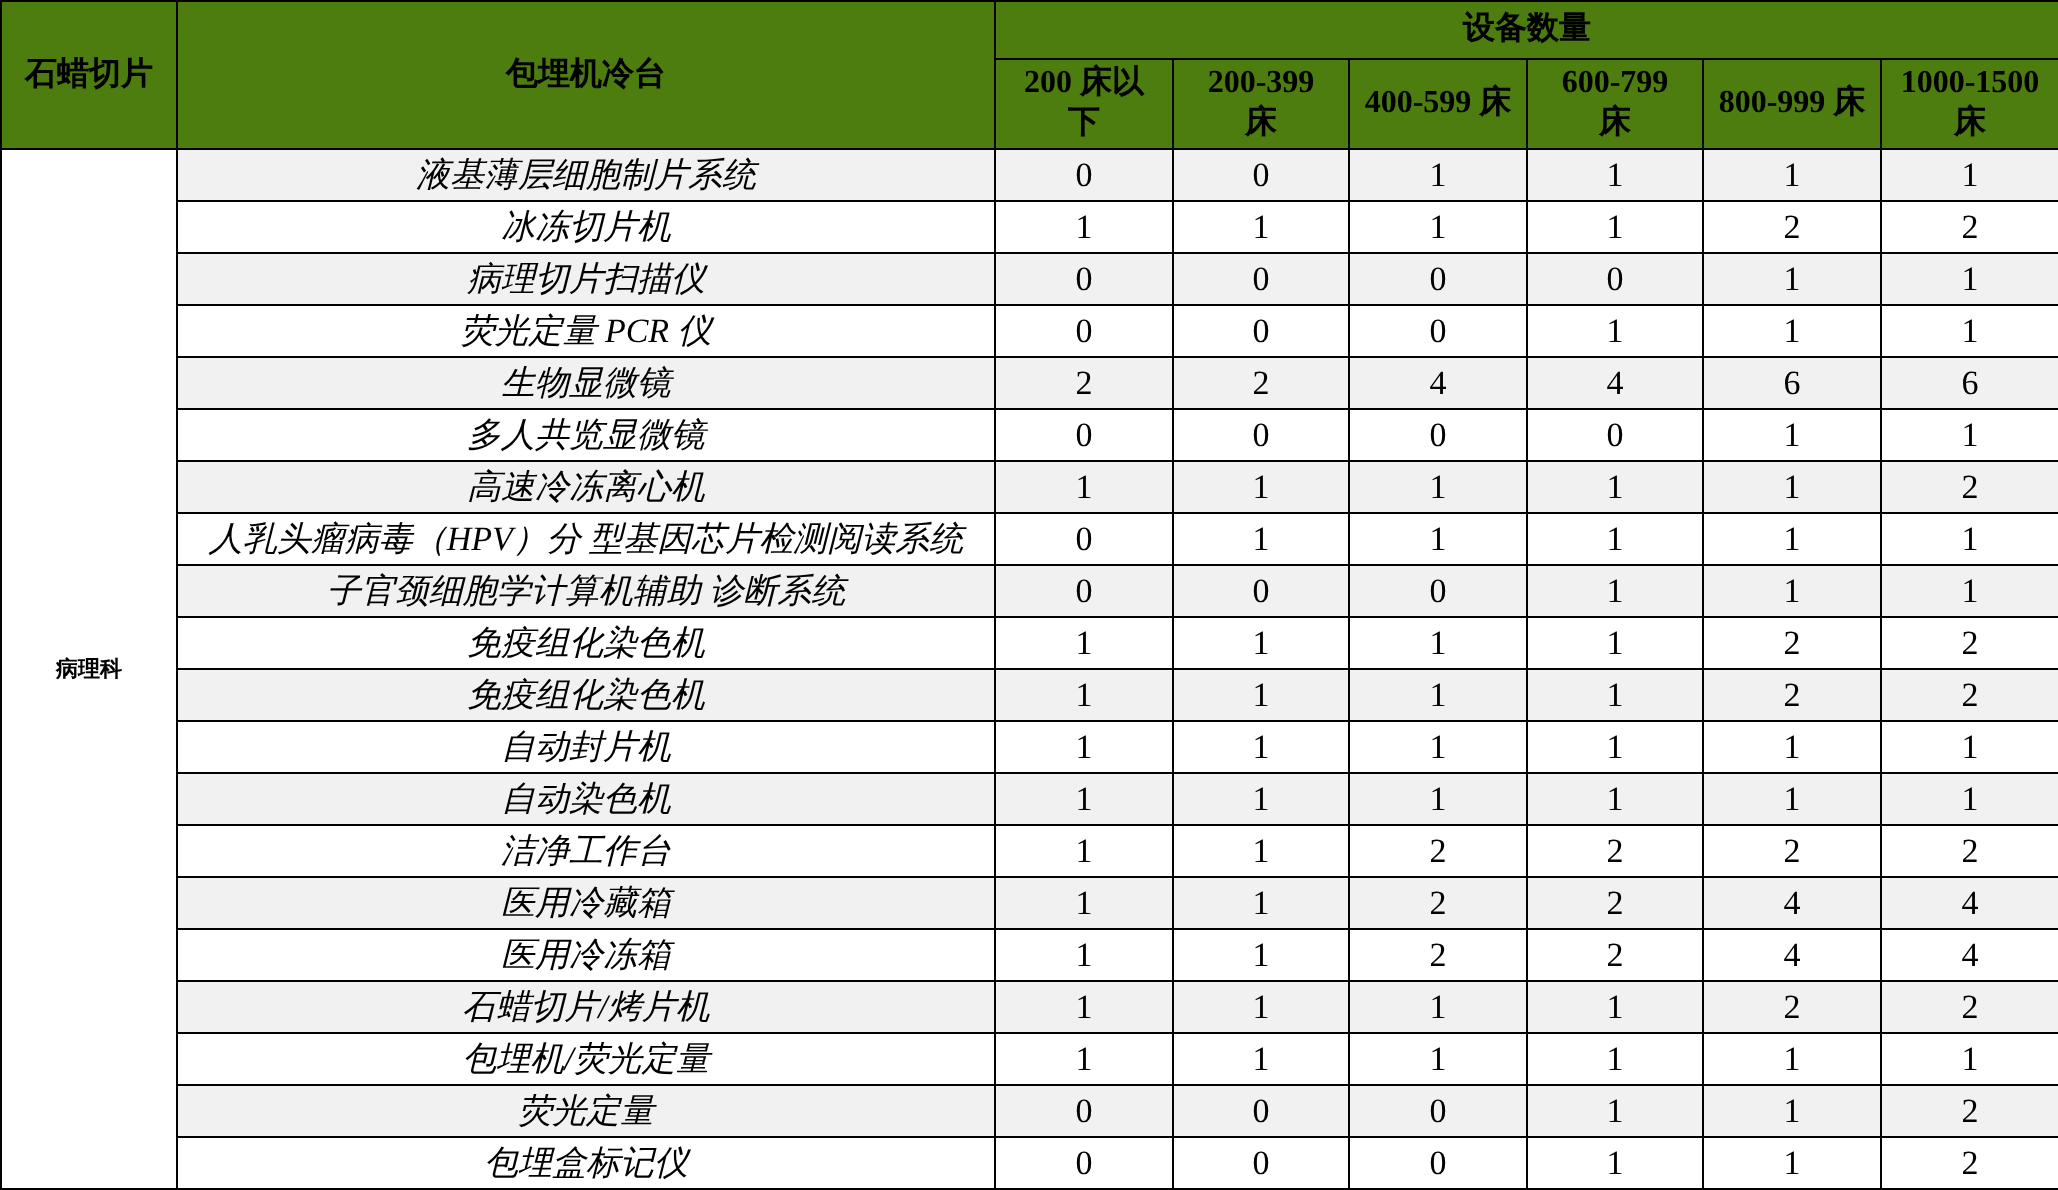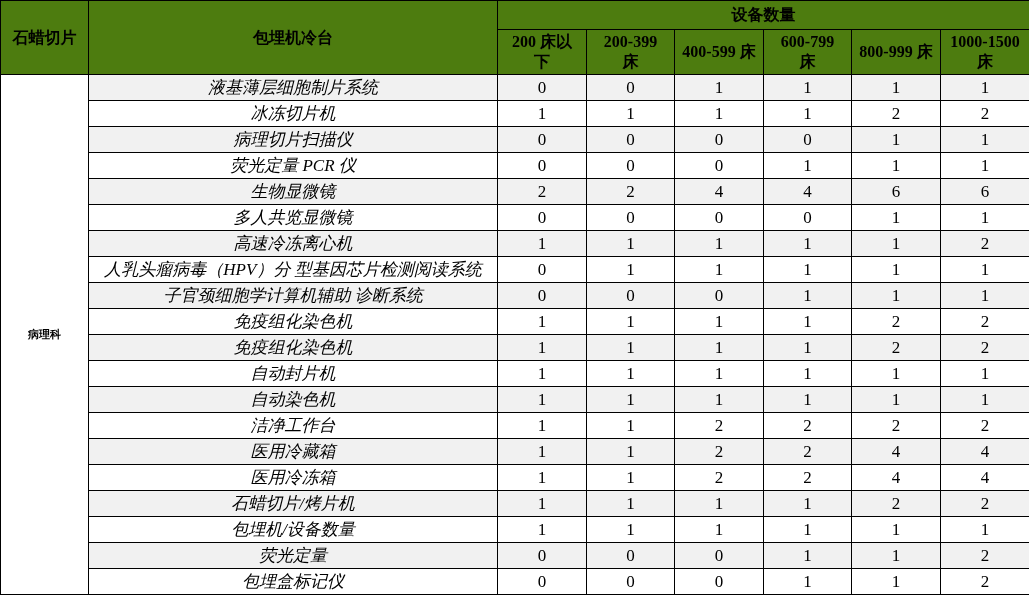--- a/index.html
+++ b/index.html
@@ -231,21 +231,21 @@
       <tr class="stripe">
         <td class="item-cell">石蜡切片/烤片机</td>
         <td class="value-cell">1</td>
         <td class="value-cell">1</td>
         <td class="value-cell">1</td>
         <td class="value-cell">1</td>
         <td class="value-cell">2</td>
         <td class="value-cell">2</td>
       </tr>
       <tr>
-        <td class="item-cell">包埋机/设备数量</td>
+        <td class="item-cell">包埋机/荧光定量</td>
         <td class="value-cell">1</td>
         <td class="value-cell">1</td>
         <td class="value-cell">1</td>
         <td class="value-cell">1</td>
         <td class="value-cell">1</td>
         <td class="value-cell">1</td>
       </tr>
       <tr class="stripe">
         <td class="item-cell">荧光定量</td>
         <td class="value-cell">0</td>

